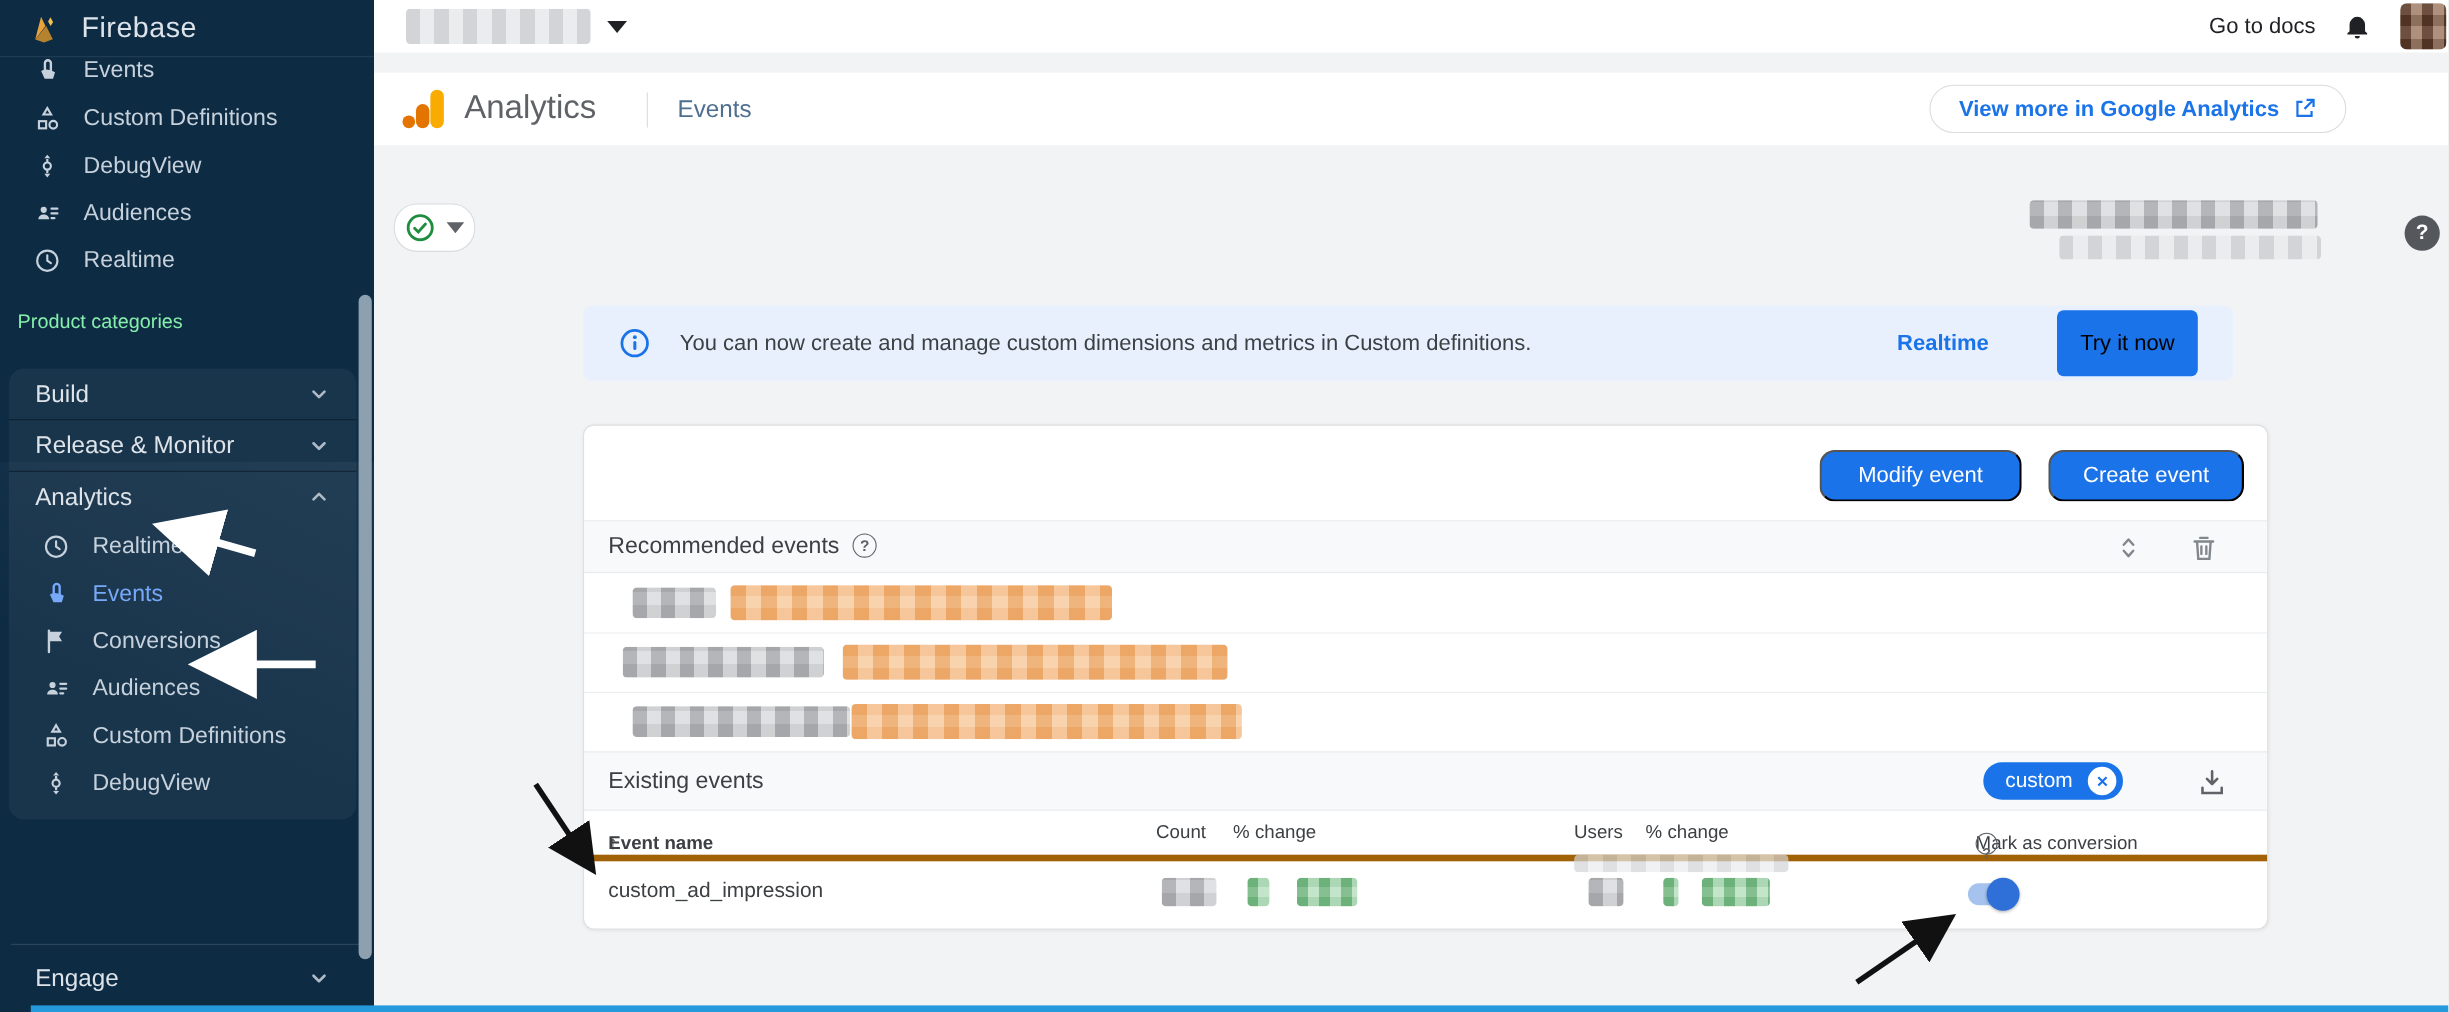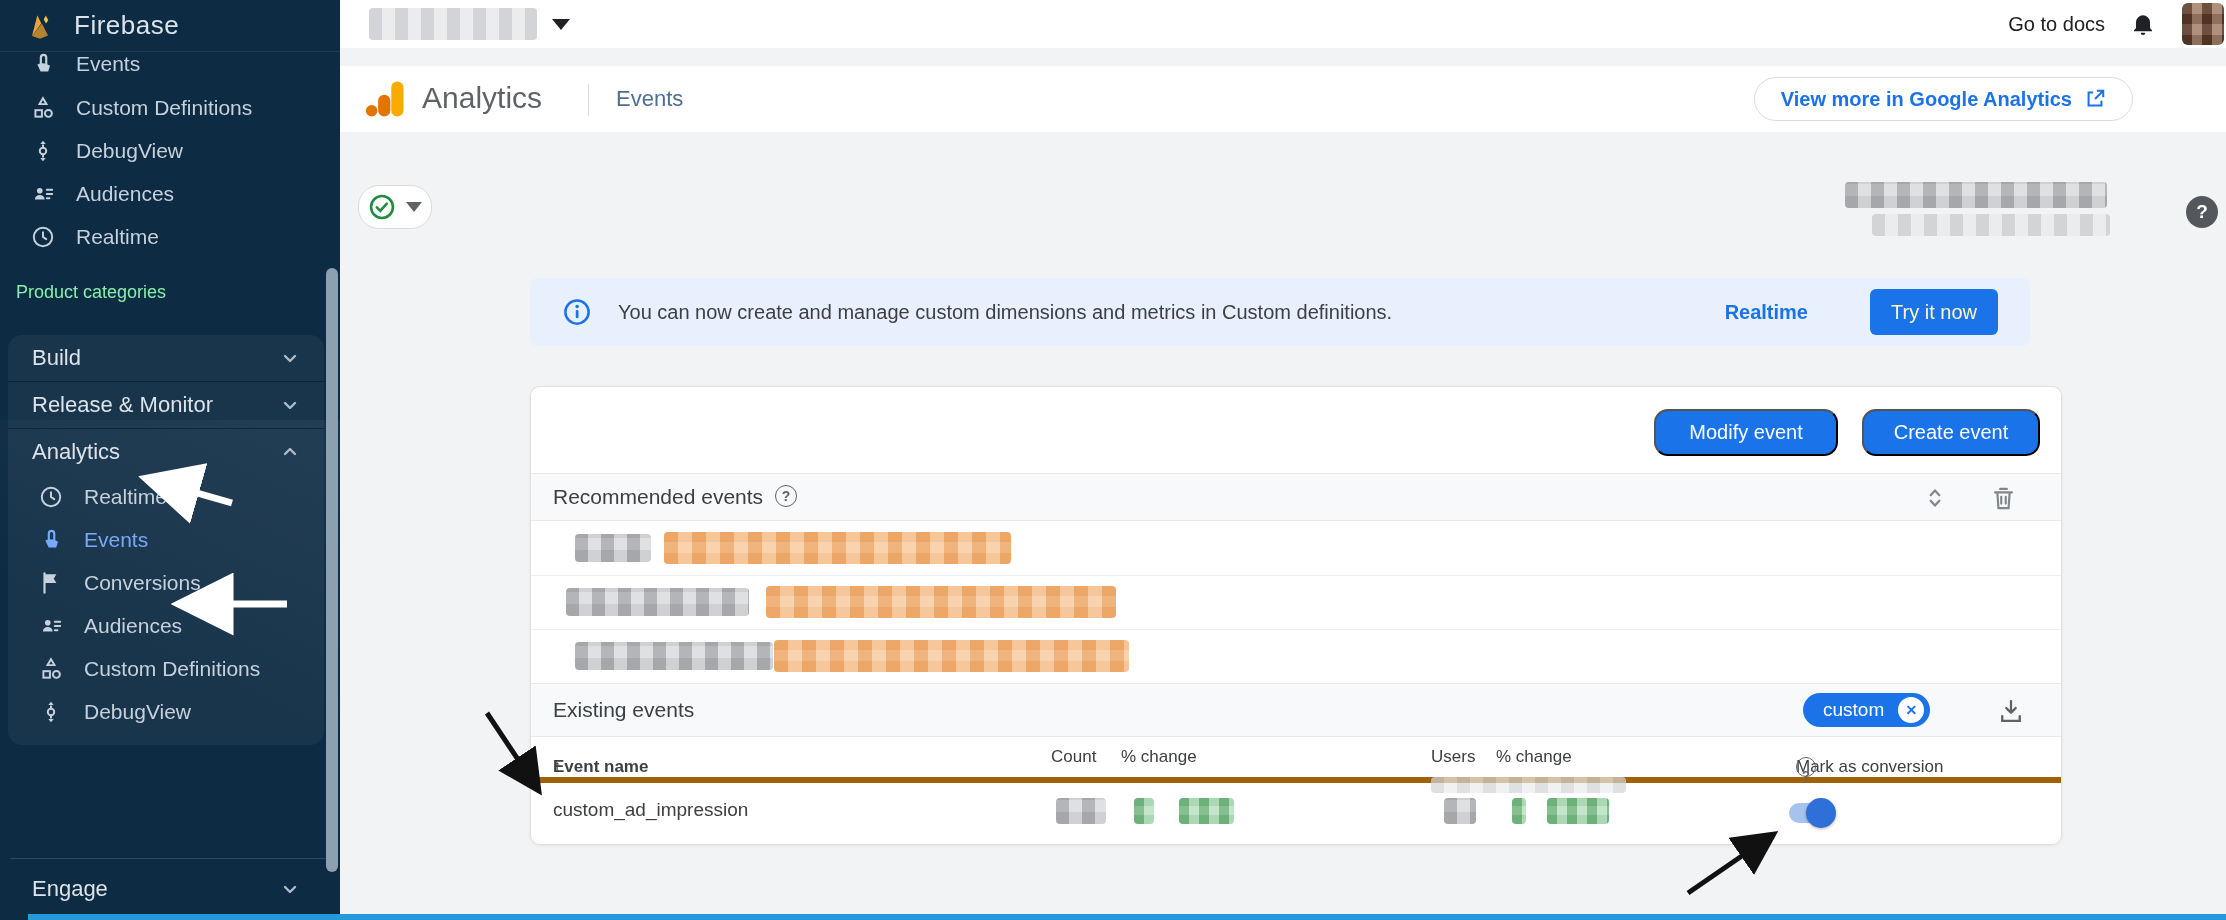--- a/index.html
+++ b/index.html
@@ -56,21 +56,21 @@
             background:#54585c;color:#fff;display:flex;align-items:center;justify-content:center;
             font-size:19px;font-weight:700;cursor:pointer;}
   .qmark{display:inline-flex;align-items:center;justify-content:center;width:22px;height:22px;
          border:1.6px solid #5f6368;border-radius:50%;color:#5f6368;font-size:14px;font-weight:700;
          box-sizing:border-box;}
   
   .banner{position:absolute;left:530px;top:278px;width:1500px;height:68px;background:#e8f0fe;
           border-radius:8px;display:flex;align-items:center;box-sizing:border-box;padding:0 24px 0 32px;}
   .banner .msg{margin-left:26px;font-size:20px;color:#3c4043;}
   .dismiss{margin-left:auto;color:#1a73e8;font-size:20px;font-weight:600;cursor:pointer;}
-  .trybtn{margin-left:62px;width:128px;height:46px;border-radius:6px;background:#1a73e8;color:#fef9c3;
+  .trybtn{margin-left:62px;width:128px;height:60px;border-radius:6px;background:#1a73e8;color:#000000;
           display:flex;align-items:center;justify-content:center;font-size:20px;font-weight:500;cursor:pointer;}
   
   .card{position:absolute;left:530px;top:386px;width:1532px;height:459px;background:#fff;
         border:1px solid #e0e0e0;border-radius:10px;box-shadow:0 1px 3px rgba(60,64,67,.08);box-sizing:border-box;}
   .bluebtn{position:absolute;height:47px;border-radius:14px;background:#1a73e8;color:#fff;display:flex;
            align-items:center;justify-content:center;font-size:20px;font-weight:500;cursor:pointer;}
   .band{position:absolute;left:0;width:1530px;background:#f8f9fa;border-top:1px solid #e8eaed;
         border-bottom:1px solid #e8eaed;box-sizing:border-box;display:flex;align-items:center;}
   .bandtitle{margin-left:22px;font-size:21px;color:#3c4043;font-weight:500;display:flex;align-items:flex-start;gap:12px;}
   .recrow{position:absolute;left:0;width:1530px;height:54px;border-bottom:1px solid #eceef0;cursor:pointer;}

